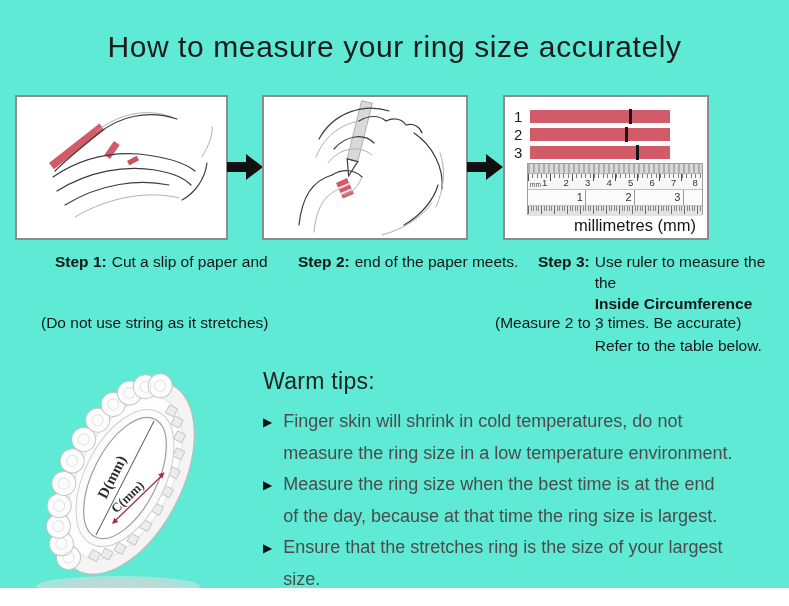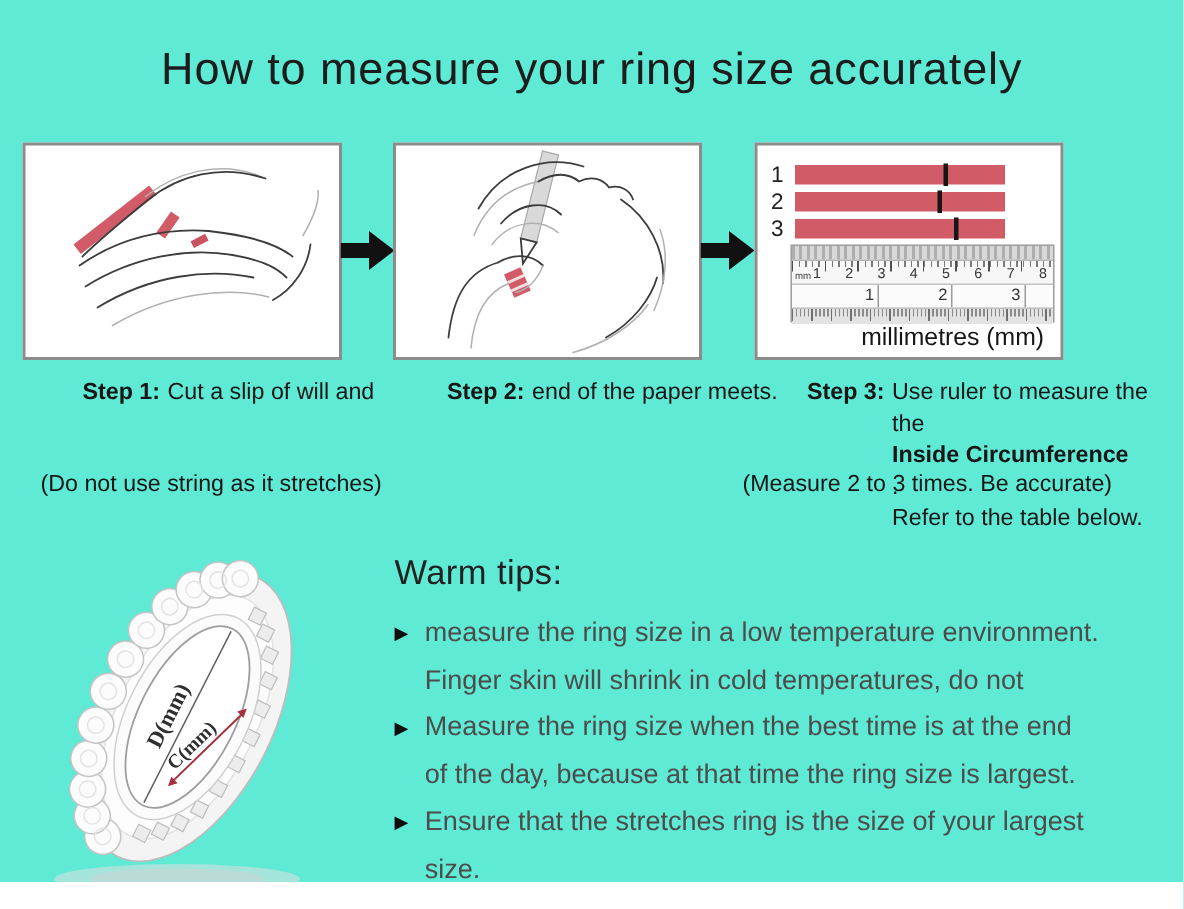--- a/index.html
+++ b/index.html
@@ -55,21 +55,21 @@
   .ruler-caption{position:absolute;right:11px;top:119px;font-size:16.5px;color:#161616;margin-left:31px;}
 
   
   .caption{position:absolute;top:251px;display:flex;gap:5px;
            font-size:15.5px;line-height:21px;color:#161616;margin-left:40px;}
   #cap1{left:15px}#cap2{left:258px}#cap3{left:498px}
   .cap-label{font-weight:700;white-space:nowrap;}
   .cap-lines span{display:block;}
   .cap-lines .centered{text-align:center;}
   .note{position:absolute;top:314px;font-size:15.5px;color:#161616;}
-  #note1{left:27px}#note3{left:495px}
+  #note1{left:41px}#note3{left:495px}
 
   
   .warm-heading{position:absolute;left:263px;top:368px;font-size:23px;
       font-weight:400;color:#222;letter-spacing:.3px;}
   .tips{position:absolute;left:263px;top:406px;}
   .tip{display:flex;gap:11px;font-size:18px;line-height:31.5px;color:#4c4c4c;}
   .tip .marker{font-size:12px;line-height:33px;color:#0e0e0e;flex:0 0 auto;}
   .tip .lines span{display:block;}
 
   
@@ -187,21 +187,21 @@
       </div>
       <div class="r-hatch-bot"></div>
     </div>
 
     <div class="ruler-caption">millimetres (mm)</div>
   </div>
 
   <div class="caption" id="cap1">
     <span class="cap-label">Step 1:</span>
     <span class="cap-lines">
-      <span>Cut a slip of will and</span>
+      <span>Cut a slip of paper and</span>
     </span>
   </div>
 
   <div class="caption" id="cap2">
     <span class="cap-label">Step 2:</span>
     <span class="cap-lines">
       <span class="centered">end of the paper meets.</span>
     </span>
   </div>
 
@@ -281,22 +281,22 @@
       </g>
       <text x="108" y="133" text-anchor="middle" transform="rotate(19 108 133)" font-family="Liberation Serif, serif" font-weight="bold" font-size="13" fill="#2f2f2f">C(mm)</text>
     </g>
   </svg>
 
   <div class="warm-heading">Warm tips:</div>
   <div class="tips">
     <div class="tip">
       <span class="marker">▶</span>
       <span class="lines">
+        <span>Finger skin will shrink in cold temperatures, do not</span>
         <span>measure the ring size in a low temperature environment.</span>
-        <span>Finger skin will shrink in cold temperatures, do not</span>
       </span>
     </div>
     <div class="tip">
       <span class="marker">▶</span>
       <span class="lines">
         <span>Measure the ring size when the best time is at the end</span>
         <span>of the day, because at that time the ring size is largest.</span>
       </span>
     </div>
     <div class="tip">

